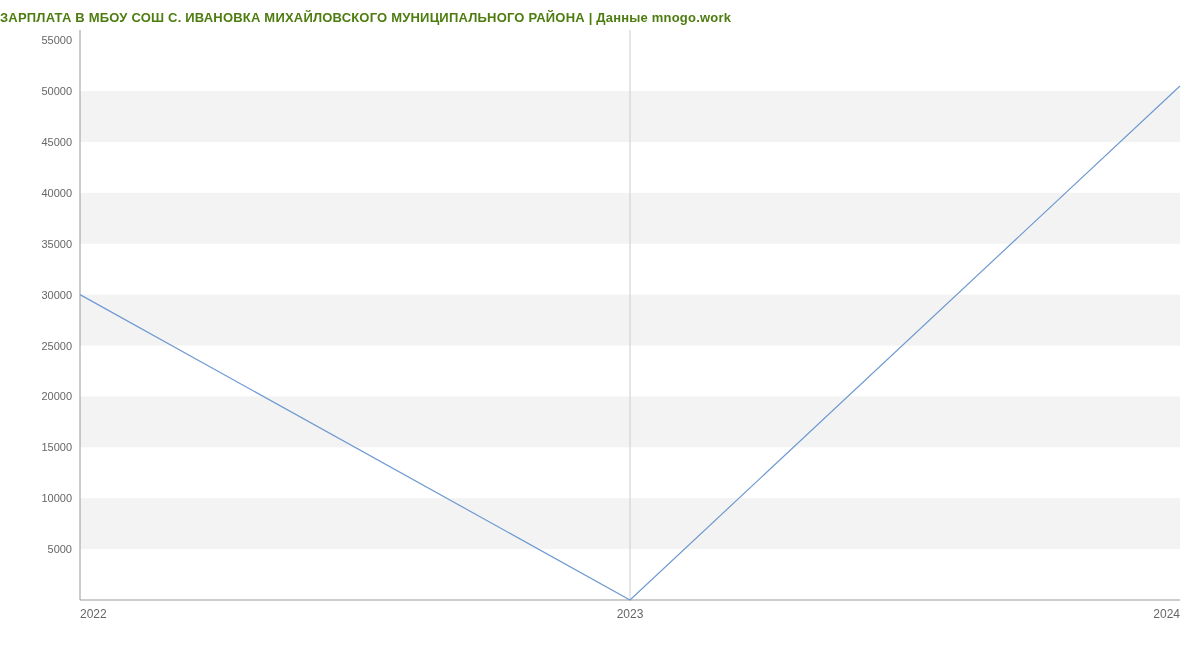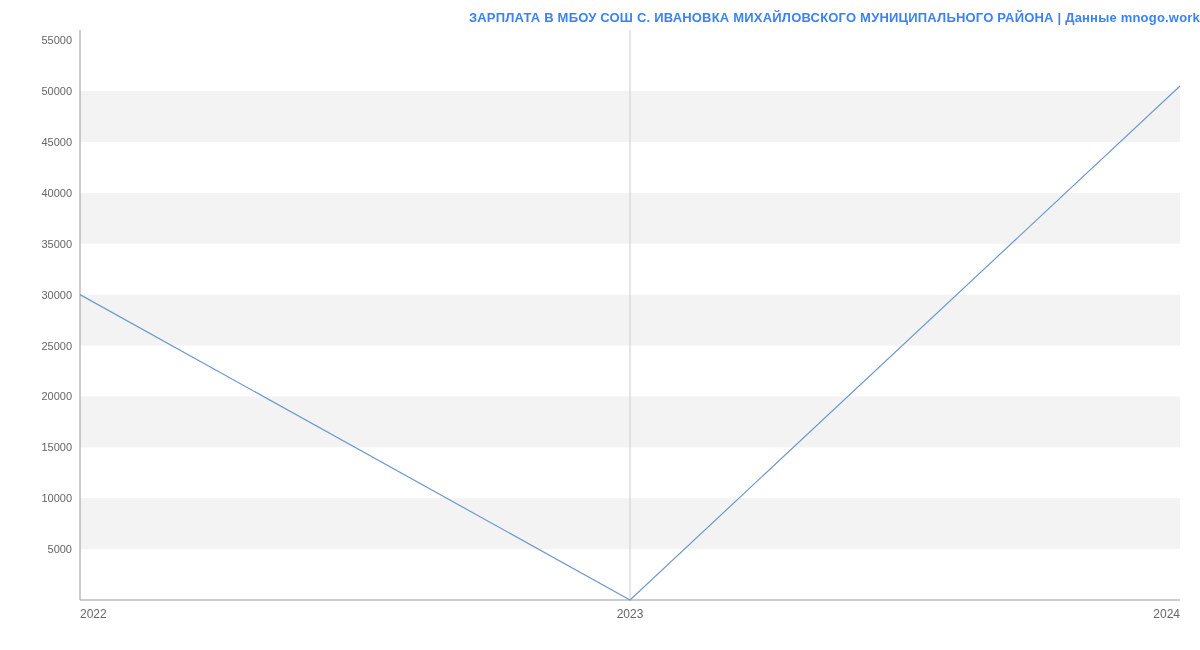--- a/index.html
+++ b/index.html
@@ -13,24 +13,24 @@
   .container {
     width: 1200px;
     height: 650px;
     position: relative;
   }
   .title {
     position: absolute;
     top: 10px;
     left: 0;
     right: 0;
-    text-align: right;
+    text-align: left;
     font-size: 13px;
     font-weight: 600;
-    color: #3b82f6;
+    color: #4d7c0f;
     letter-spacing: 0.2px;
   }
   .plot-area {
     position: absolute;
     left: 80px;
     top: 30px;
     width: 1100px;
     height: 570px;
   }
   svg { display: block; }

